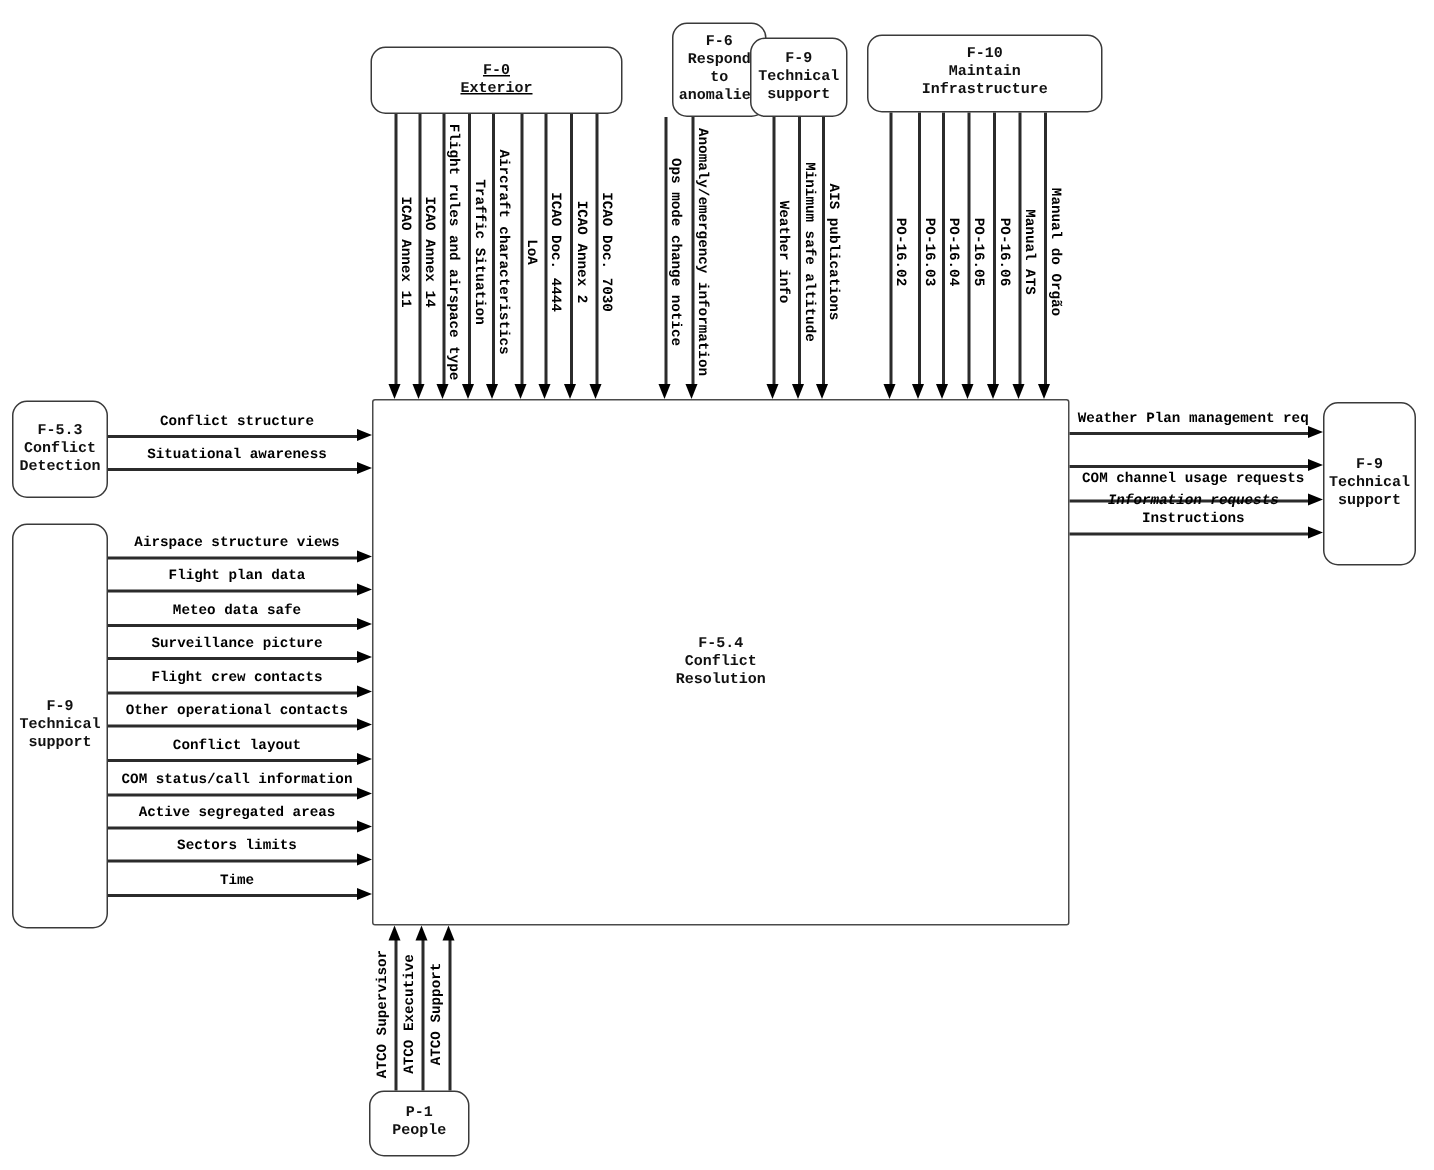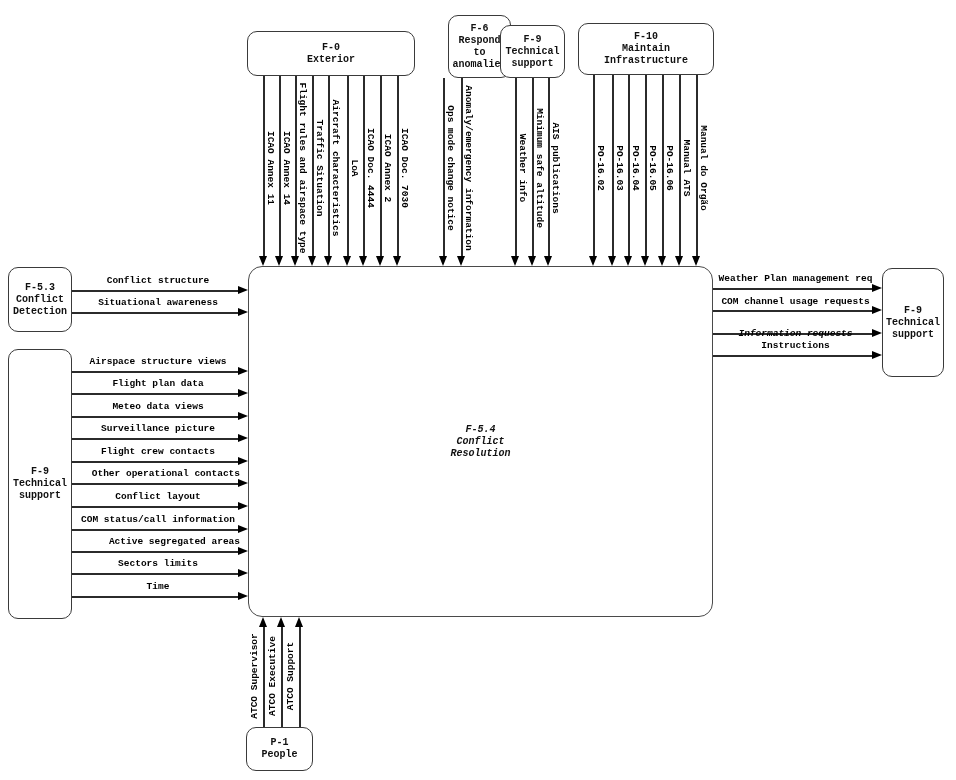--- a/index.html
+++ b/index.html
@@ -10,21 +10,21 @@
   }
   .box {
     position:absolute; border:1.5px solid #3a3a3a; border-radius:10px;
     background:#fff; display:flex; align-items:center; justify-content:center;
     box-sizing:border-box;
   }
   .box-label {
     font-weight:bold; font-size:10px; line-height:1.2; text-align:center;
     white-space:pre-line; color:#111;
   }
-  .main-box { border-radius:14px; border-color:#4a4a4a;font-style:italic; }
+  .main-box { border-radius:2px; border-color:#4a4a4a; }
   .vline { position:absolute; width:1.5px; background:#2b2b2b; }
   .hline { position:absolute; height:1.5px; background:#2b2b2b; }
   .ah { position:absolute; width:0; height:0; }
   .ah-down { border-left:4.5px solid transparent; border-right:4.5px solid transparent; border-top:10px solid #000; }
   .ah-up   { border-left:4.5px solid transparent; border-right:4.5px solid transparent; border-bottom:10px solid #000; }
   .ah-right{ border-top:4.5px solid transparent; border-bottom:4.5px solid transparent; border-left:10px solid #000; }
   .vlabel {
     position:absolute; writing-mode:vertical-rl; white-space:nowrap;
     font-weight:bold; font-size:9.5px; transform:translateY(-50%); color:#000;
   }
@@ -32,36 +32,36 @@
   .hlabel {
     position:absolute; text-align:center; white-space:nowrap;
     font-weight:bold; font-size:9.5px; color:#000;
   }
 </style>
 </head>
 <body>
 
 <div id="canvas">
 
-  <div class="box" style="left:247px; top:31px; width:168px; height:45px;">
+  <div class="box" style="left:247px; top:31px; width:168px; height:45px;text-decoration:underline;">
     <div class="box-label">F-0
 Exterior</div>
   </div>
   <div class="box" style="left:424px; top:15px; width:63px; height:63px;margin-left:24px;">
     <div class="box-label">F-6
 Respond
 to
 anomalies</div>
   </div>
   <div class="box" style="left:500px; top:25px; width:65px; height:53px;">
     <div class="box-label">F-9
 Technical
 support</div>
   </div>
-  <div class="box" style="left:578px; top:23px; width:136px; height:52px;">
+  <div class="box" style="left:578px; top:23px; width:157px; height:52px;">
     <div class="box-label">F-10
 Maintain
 Infrastructure</div>
   </div>
 
   <div class="box" style="left:8px; top:267px; width:64px; height:65px;">
     <div class="box-label">F-5.3
 Conflict
 Detection</div>
   </div>
@@ -159,51 +159,51 @@
       <div class="ah ah-right" style="left: 238px; top: 308.25px;"></div>
       <div class="hlabel" style="left: 76px; top: 297px; width: 164px;">Situational awareness</div>
       <div class="hline" style="left: 72px; top: 371px; width: 167px;"></div>
       <div class="ah ah-right" style="left: 238px; top: 367.25px;"></div>
       <div class="hlabel" style="left: 76px; top: 356px; width: 164px;">Airspace structure views</div>
       <div class="hline" style="left: 72px; top: 393px; width: 167px;"></div>
       <div class="ah ah-right" style="left: 238px; top: 389.25px;"></div>
       <div class="hlabel" style="left: 76px; top: 378px; width: 164px;">Flight plan data</div>
       <div class="hline" style="left: 72px; top: 416px; width: 167px;"></div>
       <div class="ah ah-right" style="left: 238px; top: 412.25px;"></div>
-      <div class="hlabel" style="left: 76px; top: 401px; width: 164px;">Meteo data views</div>
+      <div class="hlabel" style="left: 76px; top: 401px; width: 164px;">Meteo data safe</div>
       <div class="hline" style="left: 72px; top: 438px; width: 167px;"></div>
       <div class="ah ah-right" style="left: 238px; top: 434.25px;"></div>
       <div class="hlabel" style="left: 76px; top: 423px; width: 164px;">Surveillance picture</div>
       <div class="hline" style="left: 72px; top: 461px; width: 167px;"></div>
       <div class="ah ah-right" style="left: 238px; top: 457.25px;"></div>
       <div class="hlabel" style="left: 76px; top: 446px; width: 164px;">Flight crew contacts</div>
       <div class="hline" style="left: 72px; top: 483px; width: 167px;"></div>
       <div class="ah ah-right" style="left: 238px; top: 479.25px;"></div>
-      <div class="hlabel" style="left: 76px; top: 468px; width: 164px; text-align: right;">Other operational contacts</div>
+      <div class="hlabel" style="left: 76px; top: 468px; width: 164px;">Other operational contacts</div>
       <div class="hline" style="left: 72px; top: 506px; width: 167px;"></div>
       <div class="ah ah-right" style="left: 238px; top: 502.25px;"></div>
       <div class="hlabel" style="left: 76px; top: 491px; width: 164px;">Conflict layout</div>
       <div class="hline" style="left: 72px; top: 529px; width: 167px;"></div>
       <div class="ah ah-right" style="left: 238px; top: 525.25px;"></div>
       <div class="hlabel" style="left: 76px; top: 514px; width: 164px;">COM status/call information</div>
       <div class="hline" style="left: 72px; top: 551px; width: 167px;"></div>
       <div class="ah ah-right" style="left: 238px; top: 547.25px;"></div>
-      <div class="hlabel" style="left: 76px; top: 536px; width: 164px; text-align: right;">Active segregated areas</div>
+      <div class="hlabel" style="left: 76px; top: 536px; width: 164px;">Active segregated areas</div>
       <div class="hline" style="left: 72px; top: 573px; width: 167px;"></div>
       <div class="ah ah-right" style="left: 238px; top: 569.25px;"></div>
       <div class="hlabel" style="left: 76px; top: 558px; width: 164px;">Sectors limits</div>
       <div class="hline" style="left: 72px; top: 596px; width: 167px;"></div>
       <div class="ah ah-right" style="left: 238px; top: 592.25px;"></div>
       <div class="hlabel" style="left: 76px; top: 581px; width: 164px;">Time</div>
       <div class="hline" style="left: 713px; top: 288px; width: 160px;"></div>
       <div class="ah ah-right" style="left: 872px; top: 284.25px;"></div>
       <div class="hlabel" style="left: 717px; top: 273px; width: 157px;">Weather Plan management req</div>
       <div class="hline" style="left: 713px; top: 310px; width: 160px;"></div>
       <div class="ah ah-right" style="left: 872px; top: 306.25px;"></div>
-      <div class="hlabel" style="left: 717px; top: 296px; width: 157px;">COM channel usage requests</div>
+      <div class="hlabel" style="left: 717px; top: 313px; width: 157px;">COM channel usage requests</div>
       <div class="hline" style="left: 713px; top: 333px; width: 160px;"></div>
       <div class="ah ah-right" style="left: 872px; top: 329.25px;"></div>
       <div class="hlabel" style="left: 717px; top: 328px; width: 157px; font-style: italic;">Information requests</div>
       <div class="hline" style="left: 713px; top: 355px; width: 160px;"></div>
       <div class="ah ah-right" style="left: 872px; top: 351.25px;"></div>
       <div class="hlabel" style="left: 717px; top: 340px; width: 157px;">Instructions</div>
       <div class="vline" style="left: 263px; top: 626px; height: 101px;"></div>
       <div class="ah ah-up" style="left: 259.25px; top: 617px;"></div>
       <div class="vlabel vlabel-flip" style="left: 249px; top: 676px;">ATCO Supervisor</div>
       <div class="vline" style="left: 281px; top: 626px; height: 101px;"></div>

